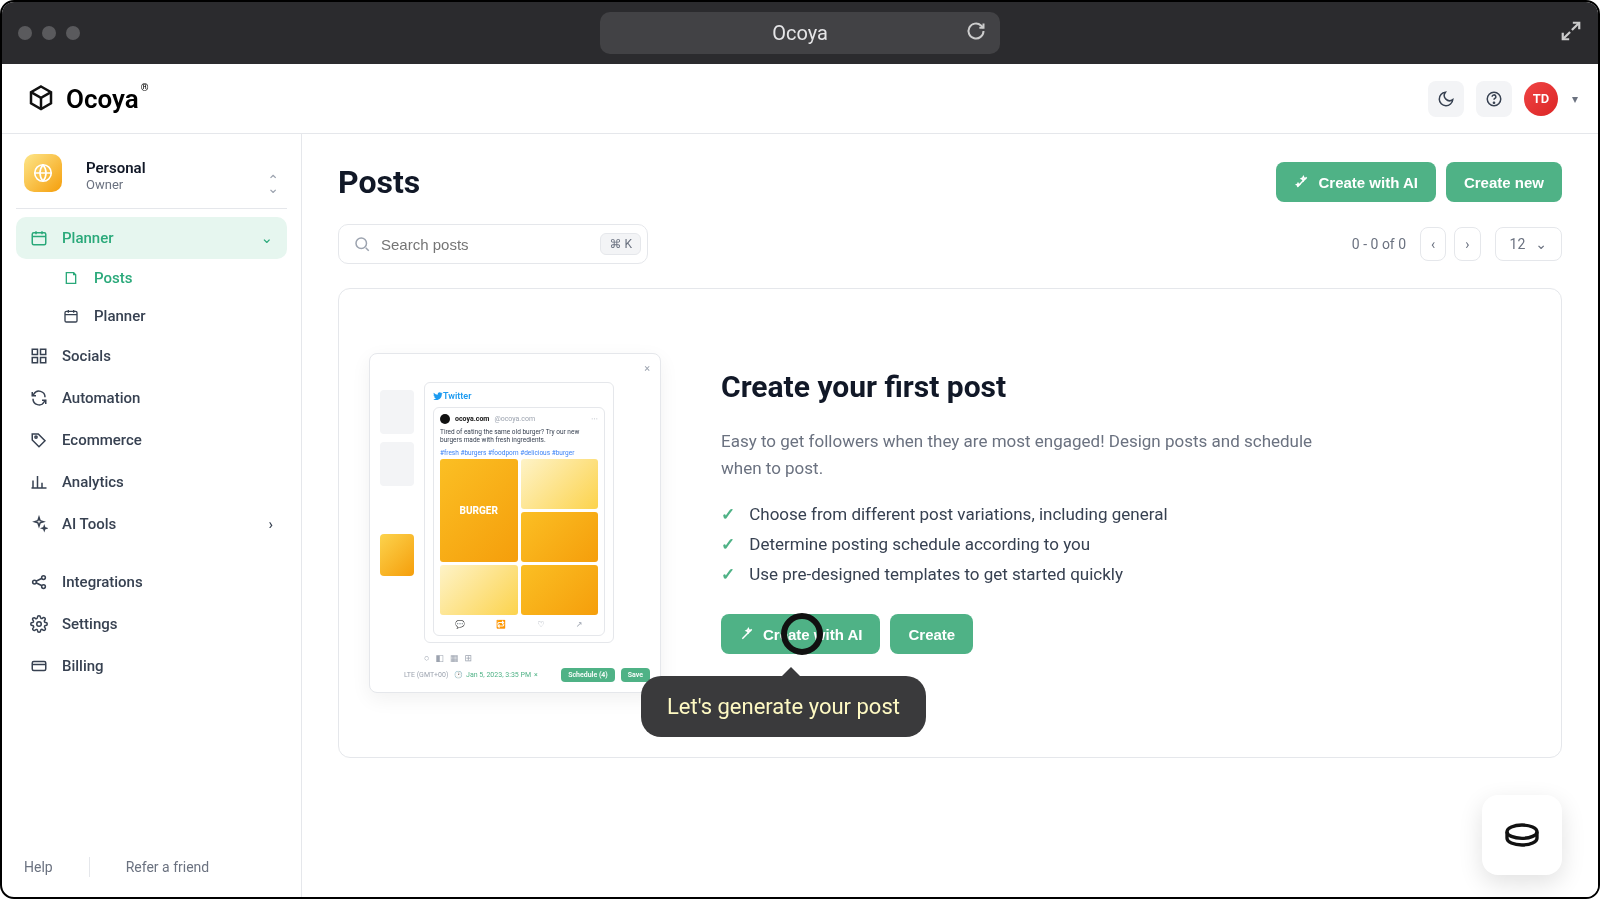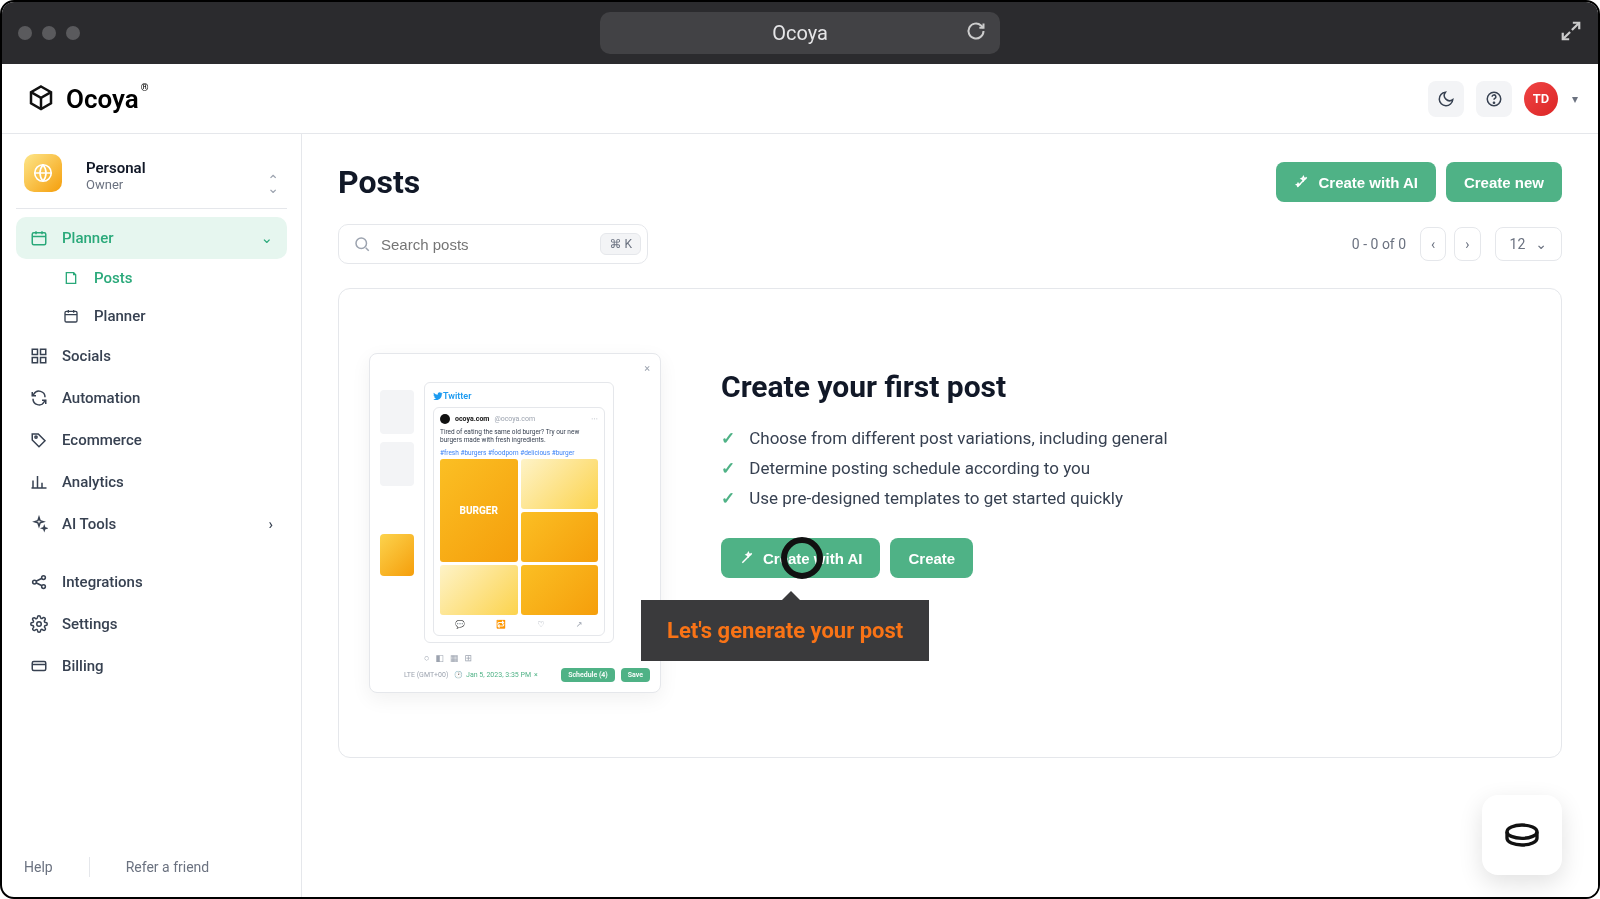--- a/index.html
+++ b/index.html
@@ -199,23 +199,23 @@
 
   .cursor-ring {
     position: absolute; width: 42px; height: 42px; border: 6px solid #111;
     border-radius: 50%; pointer-events: none;
     left: 60px; top: -1px;
   }
 
   .tooltip {
     position: absolute;
     top: 62px; left: -80px;
-    background: #3a3a3c; color: #f97316;
-    padding: 18px 26px; border-radius: 0;
-    font-size: 22px; white-space: nowrap; font-weight: bold;
+    background: #3a3a3c; color: #fef9c3;
+    padding: 18px 26px; border-radius: 20px;
+    font-size: 22px; white-space: nowrap;
   }
   .tooltip::before {
     content: ""; position: absolute; top: -9px; left: 140px;
     border-left: 10px solid transparent; border-right: 10px solid transparent;
     border-bottom: 10px solid #3a3a3c;
   }
 
   .chat-widget {
     position: absolute; bottom: 22px; right: 36px;
     width: 80px; height: 80px; border-radius: 16px;
@@ -514,20 +514,21 @@
           <span class="mock-lite">LTE (GMT+00)</span>
           <span class="mock-date">🕑 <span>Jan 5, 2023, 3:35 PM</span> ×</span>
           <span style="flex:1"></span>
           <span class="mock-pill">Schedule (4)</span>
           <span class="mock-pill">Save</span>
         </div>
       </div>
 
       <div class="empty-right">
         <div class="empty-title">Create your first post</div>
+        <div class="empty-desc">Easy to get followers when they are most engaged! Design posts and schedule when to post.</div>
         <div class="bullet-list">
           <div class="bullet">
               <span class="check">✓</span>
               <span>Choose from different post variations, including general</span>
             </div>
           <div class="bullet">
               <span class="check">✓</span>
               <span>Determine posting schedule according to you</span>
             </div>
           <div class="bullet">

